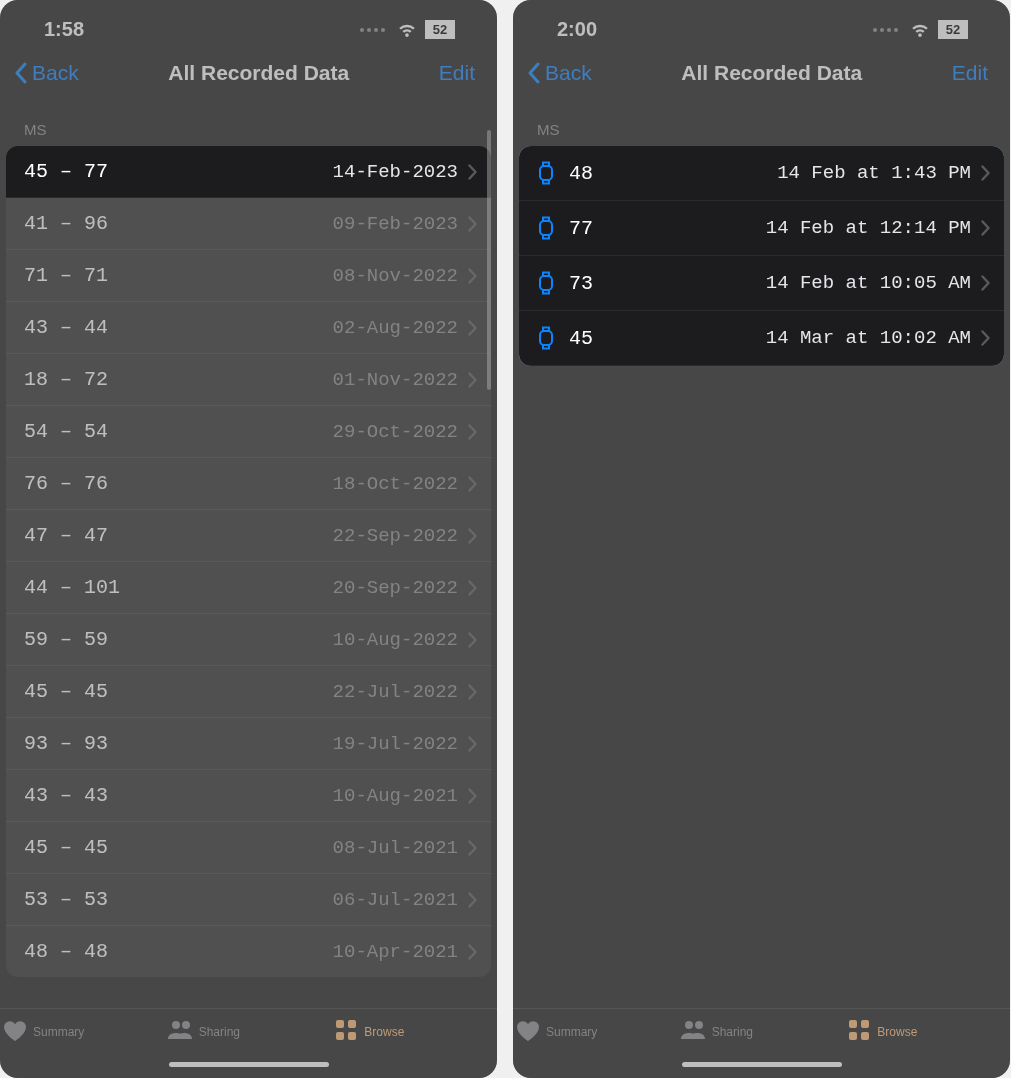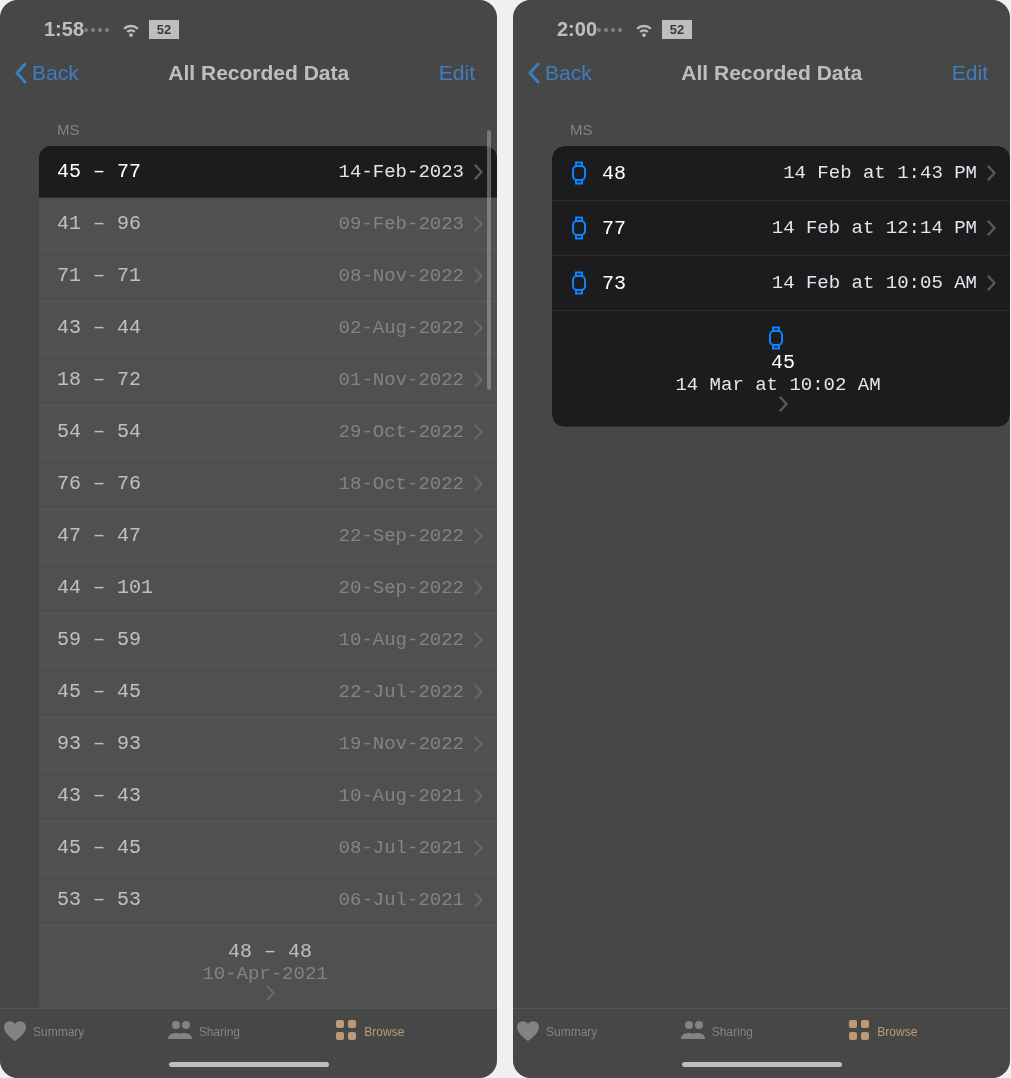--- a/index.html
+++ b/index.html
@@ -35,24 +35,24 @@
       z-index: 90;
     }
     
     .highlighted {
       position: relative;
       z-index: 95;
       background: #1c1c1e !important;
     }
     .status-bar {
       display: flex;
-      justify-content: flex-start;
+      justify-content: space-between;
       align-items: center;
       color: #fff;
-      padding: 18px 24px 8px 44px;
+      padding: 18px 42px 8px 44px;
       font-size: 20px;
       font-weight: 600;
     }
     .status-right {
       display: flex;
       align-items: center;
       gap: 7px;
     }
     .dots {
       display: flex;
@@ -102,22 +102,21 @@
       font-size: 21px;
       font-weight: 600;
     }
     .nav-right {
       color: #0a84ff;
       font-size: 21px;
     }
     .content {
       flex: 1;
       overflow: hidden;
-      padding: 0 0;
-      margin-left: 39px;
+      padding: 0 6px;
     }
     .section-header {
       color: #8e8e93;
       font-size: 15px;
       text-transform: uppercase;
       padding: 22px 18px 8px 18px;
     }
     .card {
       background: #2c2c2e;
       border-radius: 12px;
@@ -131,21 +130,20 @@
     }
     .row {
       display: flex;
       align-items: center;
       padding: 14px 14px 14px 18px;
       border-bottom: 0.5px solid rgba(84,84,88,0.5);
       min-height: 50px;
     }
     .row:last-child {
       border-bottom: none;
-      flex-direction: column;
     }
     .row.highlighted {
       border-bottom: 0.5px solid rgba(84,84,88,0.3);
     }
     .watch-icon {
       margin-right: 14px;
       display: flex;
     }
     .watch-icon svg {
       width: 18px;
@@ -350,21 +348,21 @@
           <span class="row-value">45 – 45</span>
           <span class="row-date">22-Jul-2022</span>
           <span class="chevron">
             <svg viewBox="0 0 9 16" fill="none" stroke="currentColor" stroke-width="2.4" stroke-linecap="round" stroke-linejoin="round">
               <polyline points="1.5,1.5 7.5,8 1.5,14.5"></polyline>
             </svg>
           </span>
         </div>
         <div class="row">
           <span class="row-value">93 – 93</span>
-          <span class="row-date">19-Nov-2022</span>
+          <span class="row-date">19-Jul-2022</span>
           <span class="chevron">
             <svg viewBox="0 0 9 16" fill="none" stroke="currentColor" stroke-width="2.4" stroke-linecap="round" stroke-linejoin="round">
               <polyline points="1.5,1.5 7.5,8 1.5,14.5"></polyline>
             </svg>
           </span>
         </div>
         <div class="row">
           <span class="row-value">43 – 43</span>
           <span class="row-date">10-Aug-2021</span>
           <span class="chevron">

